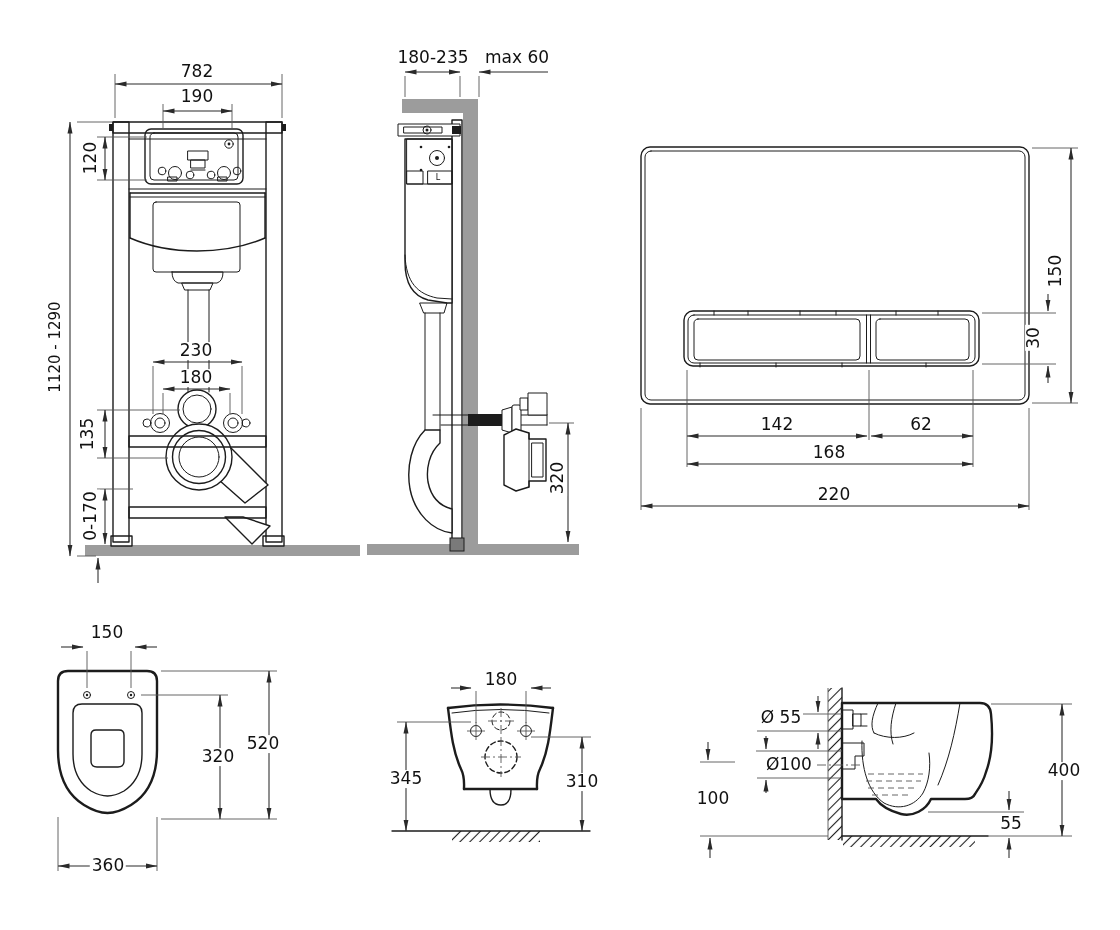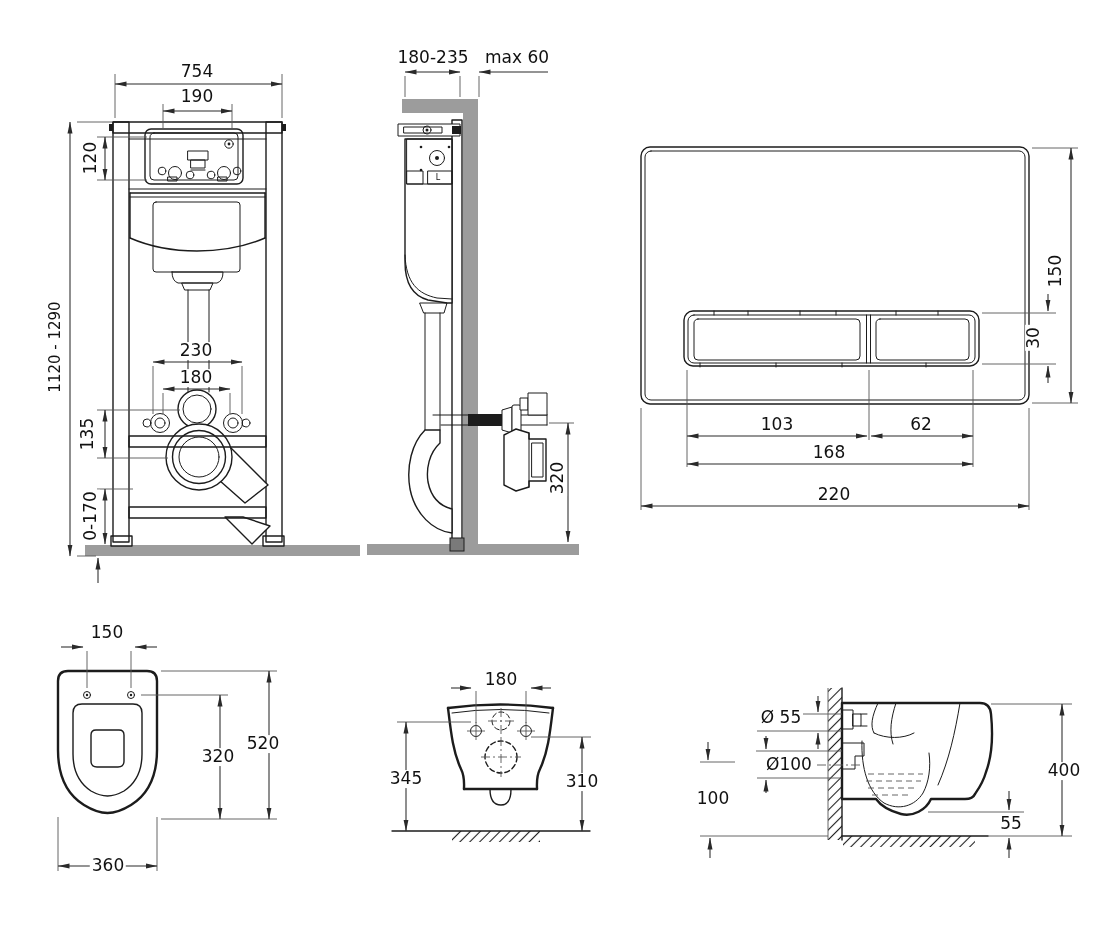--- a/index.html
+++ b/index.html
@@ -341,37 +341,37 @@
       <line class="x" x1="991" y1="704" x2="1072" y2="704"></line>
       <line class="x" x1="988" y1="836" x2="1072" y2="836"></line>
       <line class="d" x1="1062" y1="704" x2="1062" y2="836" marker-start="url(#arw)" marker-end="url(#arw)"></line>
       <line class="x" x1="928" y1="812" x2="1024" y2="812"></line>
       <line class="d" x1="1009" y1="791" x2="1009" y2="810" marker-end="url(#arw)"></line>
       <line class="d" x1="1009" y1="858" x2="1009" y2="838" marker-end="url(#arw)"></line>
     </g>
   </g>
 </svg>
 
-<span class="lab" style="left:197px;top:72px">754</span>
+<span class="lab" style="left:197px;top:72px">782</span>
 <span class="lab" style="left:197px;top:97px">190</span>
 <span class="lab rot" style="left:91px;top:158px">120</span>
 <span class="lab rot small" style="left:56px;top:347px">1120 - 1290</span>
 <span class="lab" style="left:196px;top:351px">230</span>
 <span class="lab" style="left:196px;top:378px">180</span>
 <span class="lab rot" style="left:88px;top:434px">135</span>
 <span class="lab rot" style="left:91px;top:516px">0-170</span>
 
 <span class="lab" style="left:433px;top:58px">180-235</span>
 <span class="lab" style="left:517px;top:58px">max 60</span>
 <span class="lab rot" style="left:558px;top:478px">320</span>
 <span class="lab tiny" style="left:438px;top:178px">L</span>
 
 <span class="lab rot" style="left:1056px;top:271px">150</span>
 <span class="lab rot" style="left:1034px;top:338px">30</span>
-<span class="lab" style="left:777px;top:425px">103</span>
+<span class="lab" style="left:777px;top:425px">142</span>
 <span class="lab" style="left:921px;top:425px">62</span>
 <span class="lab" style="left:829px;top:453px">168</span>
 <span class="lab" style="left:834px;top:495px">220</span>
 
 <span class="lab" style="left:107px;top:633px">150</span>
 <span class="lab" style="left:263px;top:744px">520</span>
 <span class="lab" style="left:218px;top:757px">320</span>
 <span class="lab" style="left:108px;top:866px">360</span>
 
 <span class="lab" style="left:501px;top:680px">180</span>

